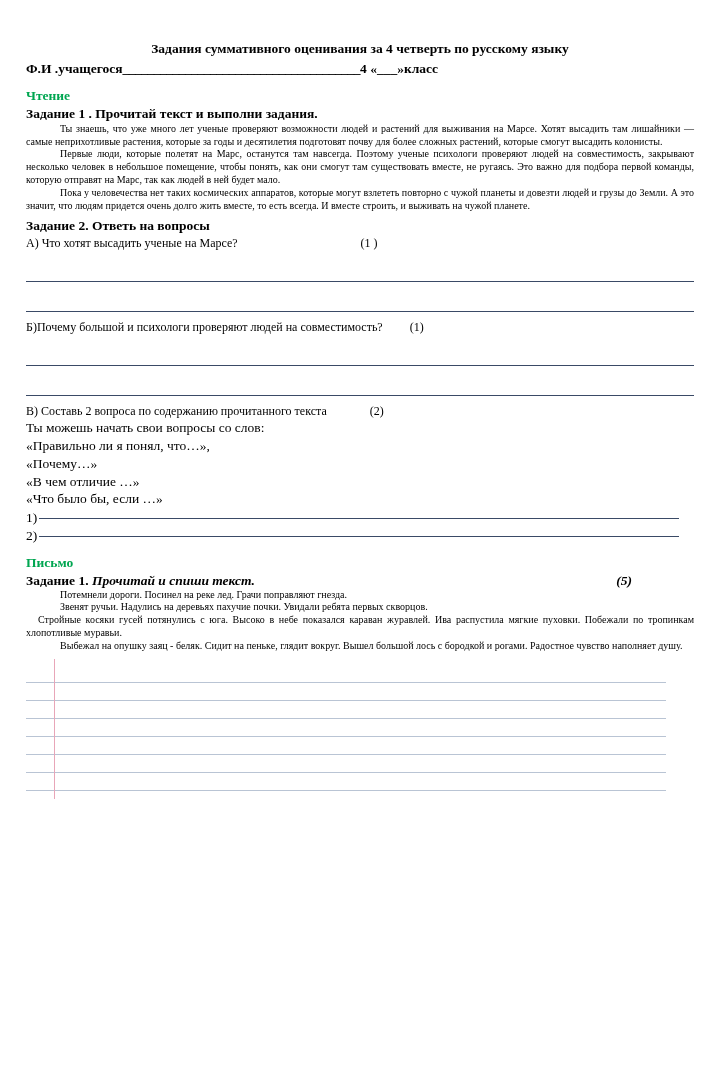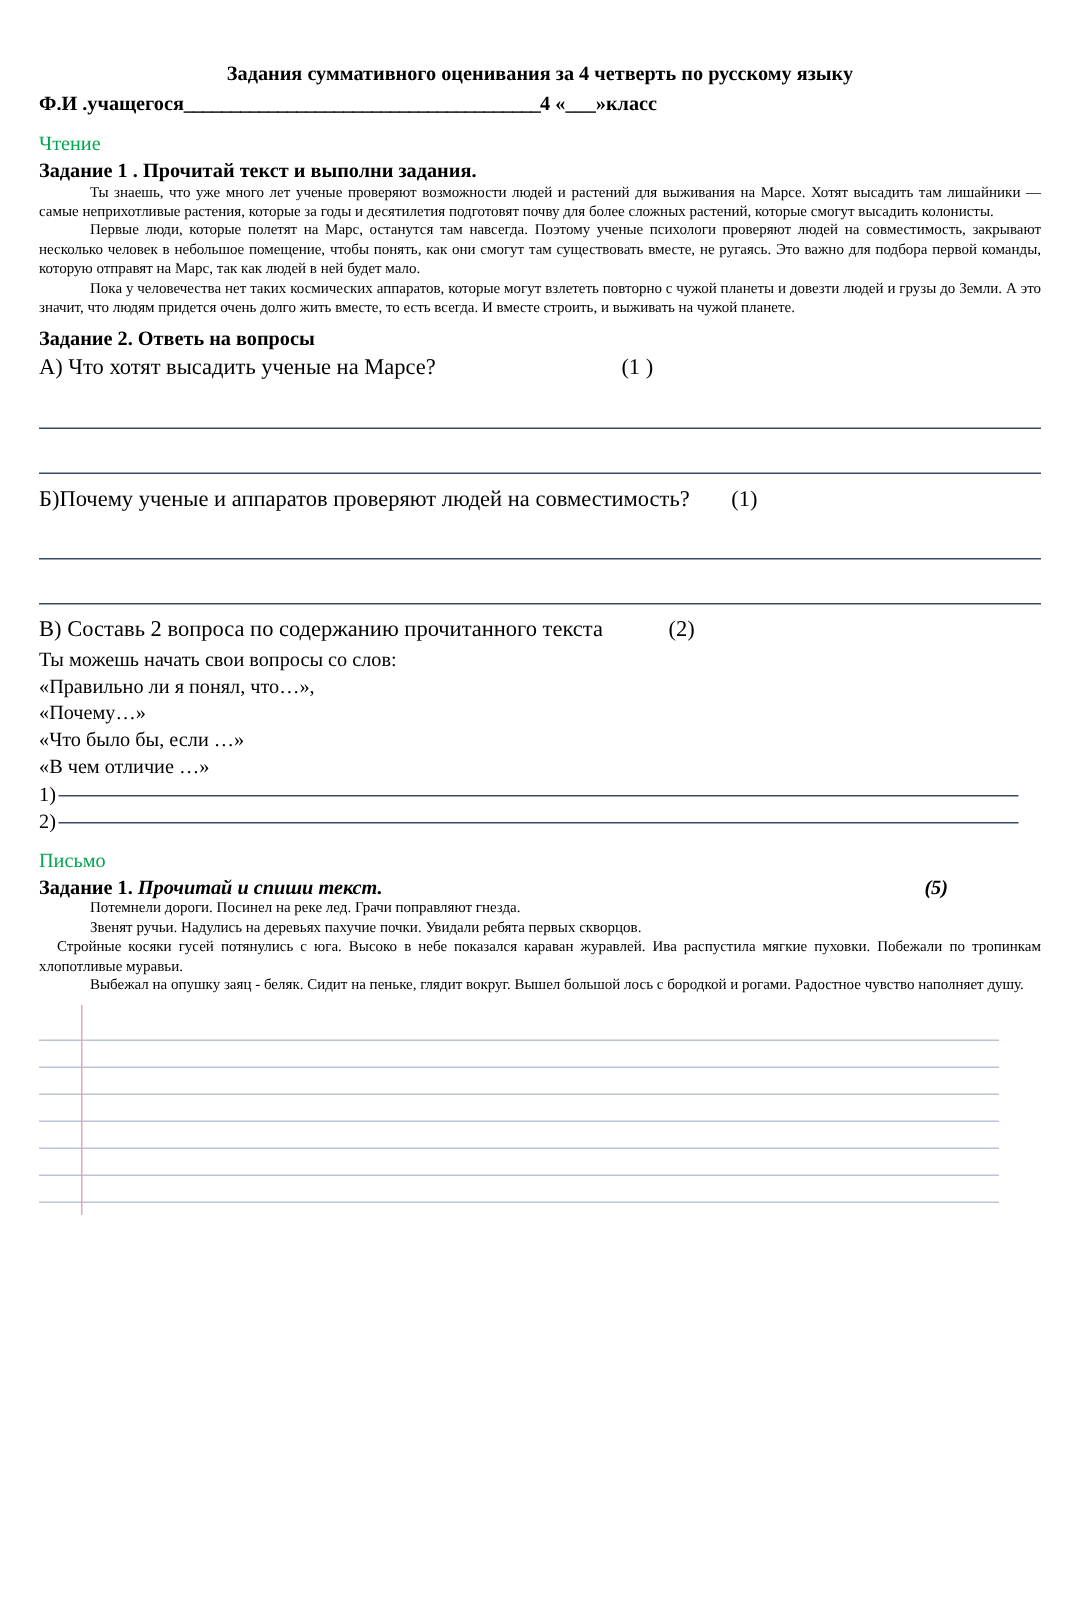--- a/index.html
+++ b/index.html
@@ -41,41 +41,41 @@
     line-height: 1.35;
     margin: 0 0 10px 0;
     white-space: nowrap;
   }
   .namerow .fill {
     font-weight: bold;
     letter-spacing: -0.5px;
   }
   .section-head {
     color: #00a651;
-    font-weight: normal;
+    font-weight: bold;
     font-size: 13.5px;
     margin: 6px 0 2px 0;
   }
   .task-head {
     font-weight: bold;
     font-size: 13.5px;
     margin: 0 0 1px 0;
   }
   p.para {
     font-size: 10px;
     text-align: justify;
     text-indent: 34px;
     margin: 0;
     line-height: 1.28;
   }
   p.para.small-indent {
     text-indent: 12px;
   }
   .qline {
-    font-size: 15px;
+    font-size: 12px;
     margin: 8px 0 0 0;
     line-height: 1.3;
     font-family: Liberation Serif, serif;
   }
   .qline .pts {
     display: inline-block;
   }
   .answer-line {
     border-bottom: 1px solid #3a4a66;
     height: 19px;
@@ -171,38 +171,38 @@
     <div class="qline" style="margin-top:2px;">
       <span>А)  Что хотят высадить ученые на Марсе?</span>
       <span style="display:inline-block;width:120px;"></span><span class="pts">(1 )</span>
     </div>
     <div class="spacer-10"></div>
     <div class="answer-line"></div>
     <div class="spacer-10"></div>
     <div class="answer-line"></div>
 
     <div class="qline">
-      <span>Б)Почему ученые и аппаратов проверяют людей на совместимость?</span>
+      <span>Б)Почему большой и психологи проверяют людей на совместимость?</span>
       <span style="display:inline-block;width:24px;"></span><span class="pts">(1)</span>
     </div>
     <div class="spacer-10"></div>
     <div class="answer-line"></div>
     <div class="spacer-10"></div>
     <div class="answer-line"></div>
 
     <div class="qline">
       <span>В) Составь 2 вопроса по содержанию прочитанного текста</span>
       <span style="display:inline-block;width:40px;"></span><span class="pts">(2)</span>
     </div>
 
     <p class="hint">Ты можешь начать свои вопросы со слов:</p>
     <p class="hint">«Правильно ли я понял, что…»,</p>
     <p class="hint">«Почему…»</p>
+    <p class="hint">«В чем отличие …»</p>
     <p class="hint">«Что было бы, если …»</p>
-    <p class="hint">«В чем отличие …»</p>
 
     <div class="numbered-line">
       <span>1)</span><span class="rule"></span>
     </div>
     <div class="numbered-line">
       <span>2)</span><span class="rule"></span>
     </div>
 
     <div class="section-head" style="margin-top:10px;">Письмо</div>
 

